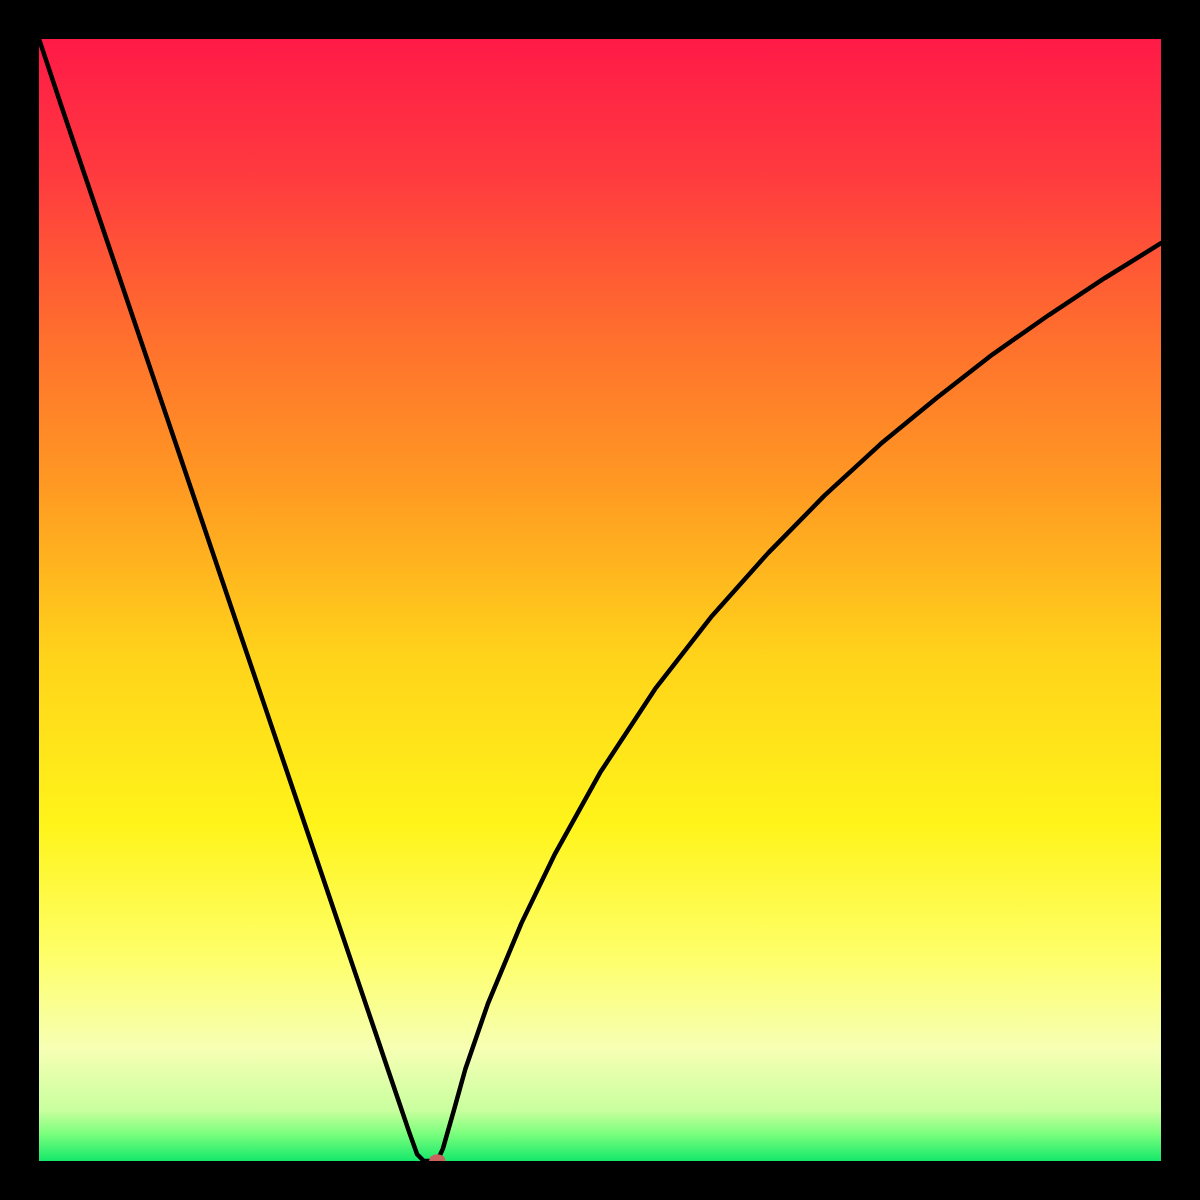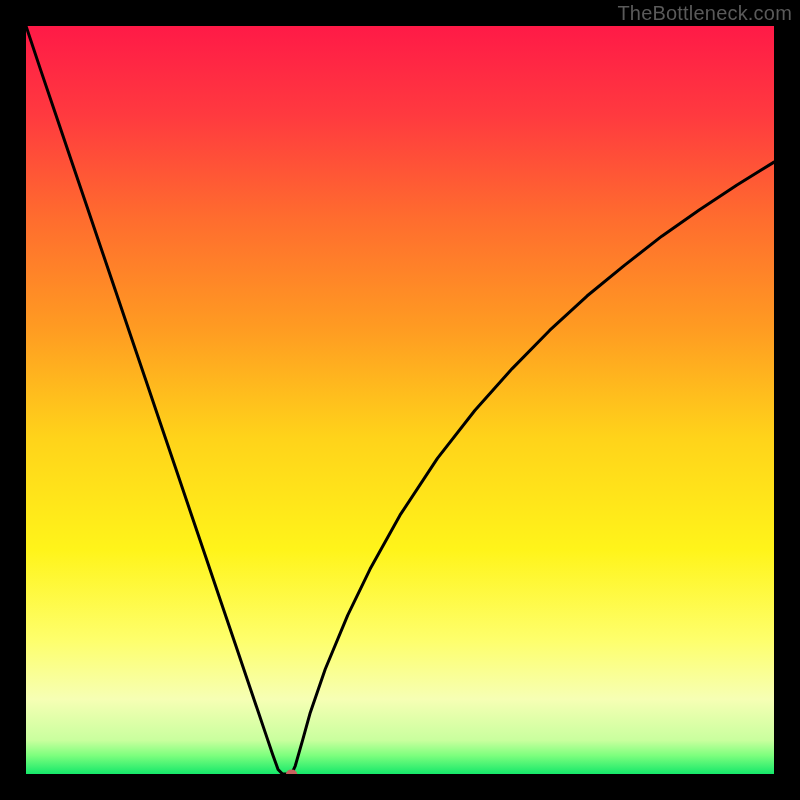--- a/index.html
+++ b/index.html
@@ -34,21 +34,20 @@
     left: 26px;
     width: 748px;
     height: 748px;
     display: block;
   }
 </style>
 </head>
 <body>
 
 <div class="frame">
-  <div class="watermark">TheBottleneck.com</div>
   <svg class="plot" viewBox="0 0 100 100" preserveAspectRatio="none">
     <defs>
       <linearGradient id="bg-grad" x1="0" y1="0" x2="0" y2="1">
           <stop offset="0%" stop-color="#ff1a47"></stop>
           <stop offset="12%" stop-color="#ff3a3f"></stop>
           <stop offset="25%" stop-color="#ff6a2f"></stop>
           <stop offset="40%" stop-color="#ff9a22"></stop>
           <stop offset="55.00000000000001%" stop-color="#ffd31a"></stop>
           <stop offset="70%" stop-color="#fff41a"></stop>
           <stop offset="82%" stop-color="#feff6b"></stop>

